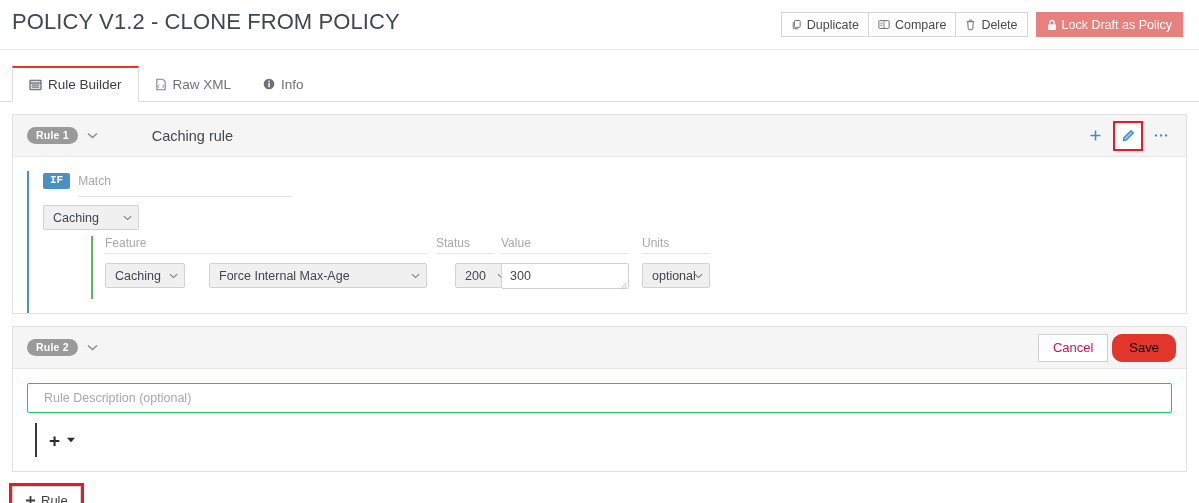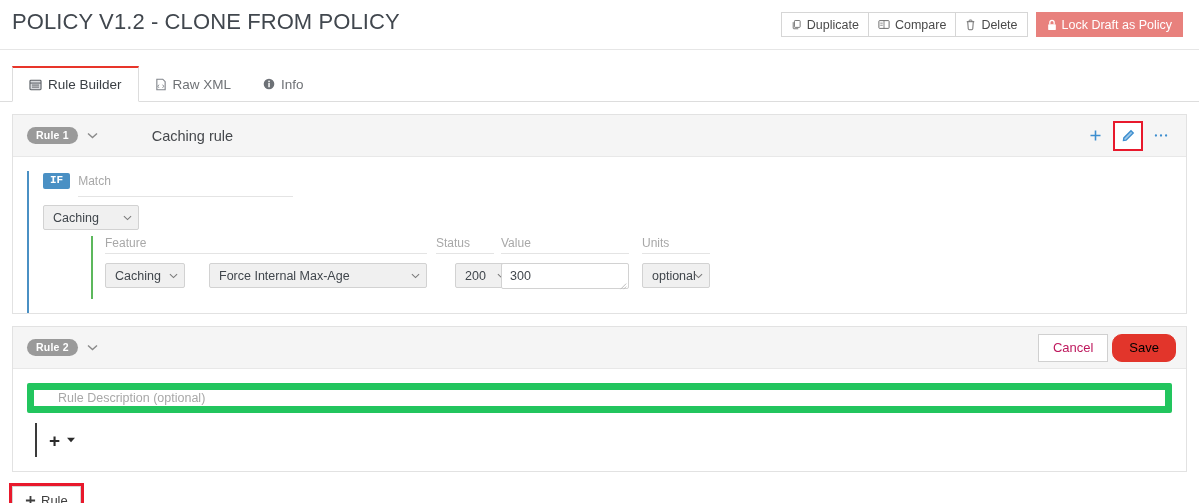--- a/index.html
+++ b/index.html
@@ -320,25 +320,25 @@
     height: 28px;
     padding: 0 16px;
     font-size: 13px;
     color: #000000;
     cursor: pointer;
     font-family: "Liberation Sans", sans-serif;
   }
   .desc-input {
     margin: 14px 14px 0 14px;
     height: 30px;
-    border: 7px solid #22c55e;
+    border: 1px solid #22c55e;
     border-radius: 2px;
     display: flex;
     align-items: center;
-    padding: 0 24px;
+    padding: 0 16px;
     font-size: 12.5px;
     color: #a8a8a8;
     background: #ffffff;
   }
   .add-area {
     margin: 10px 0 14px 22px;
     padding-left: 12px;
     border-left: 2px solid #3a3a3a;
     height: 34px;
     display: flex;

